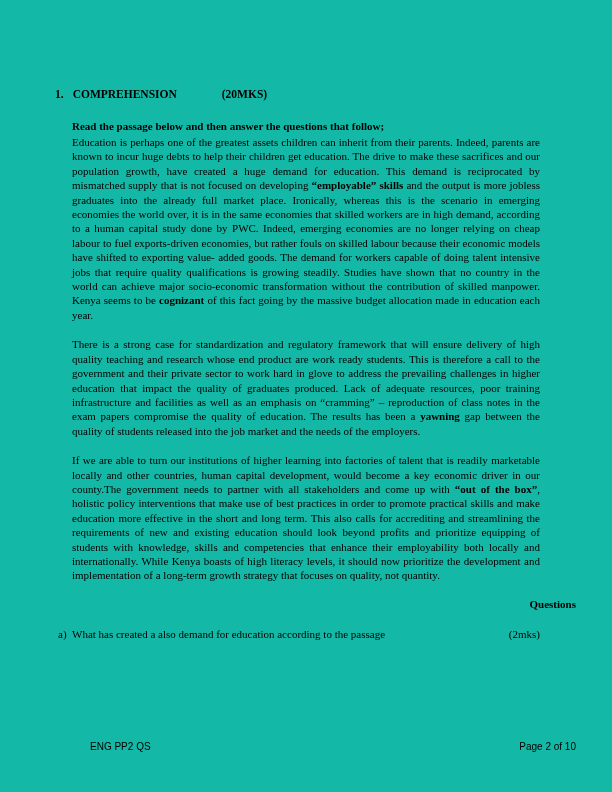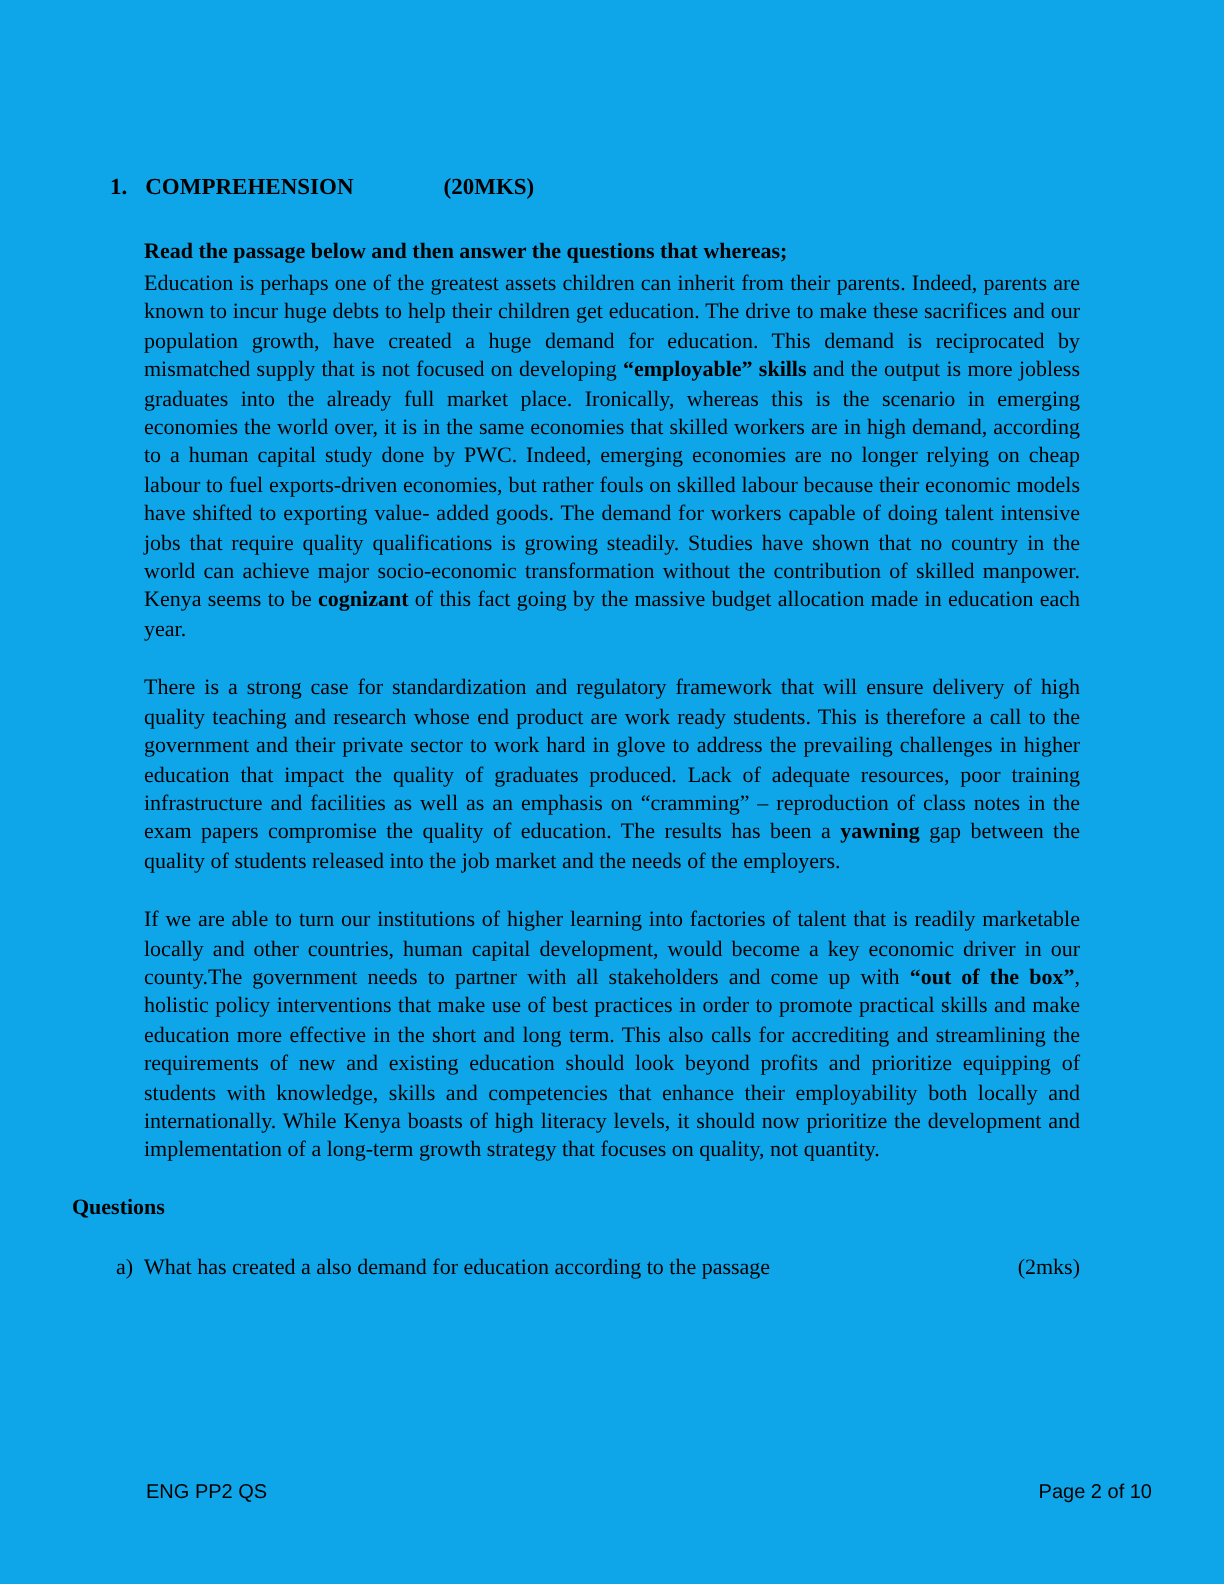--- a/index.html
+++ b/index.html
@@ -6,21 +6,21 @@
   html, body { margin: 0; padding: 0; }
   body {
     width: 612px;
     height: 792px;
     background: #e9e9e9;
   }
   .page {
     position: relative;
     width: 612px;
     height: 792px;
-    background: #0ea5e9;
+    background: #14b8a6;
     font-family: "Liberation Serif", serif;
     font-size: 11px;
     color: #000000;
     overflow: hidden;
   }
   .content {
     position: absolute;
     top: 88px;
     left: 36px;
     right: 36px;
@@ -41,52 +41,53 @@
     margin-top: 3px;
     padding-left: 36px;
     padding-right: 36px;
     text-align: justify;
     line-height: 14.4px;
   }
   .para { margin: 0 0 15px 0; }
   .q-heading {
     font-weight: bold;
     margin-top: 13px;
+    text-align: right;
   }
   .q-row {
     display: flex;
     margin-top: 18px;
     padding-left: 22px;
   }
   .q-label { width: 14px; flex: 0 0 14px; }
   .q-marks { margin-left: auto; margin-right: 36px; }
   .footer {
     position: absolute;
-    left: 36px;
+    left: 53px;
     right: 36px;
     top: 741px;
     display: flex;
     justify-content: space-between;
     font-family: "Liberation Sans", sans-serif;
     font-size: 10px;
     color: #000000;
     padding-left: 37px;
   }
 </style>
 </head>
 <body>
 
 <div class="page">
   <div class="content">
 
     <div class="heading-row">
       <span class="h-num">1.</span><span class="h-title">COMPREHENSION</span><span class="h-marks">(20MKS)</span>
     </div>
 
-    <div class="instruction">Read the passage below and then answer the questions that whereas;</div>
+    <div class="instruction">Read the passage below and then answer the questions that follow;</div>
 
     <div class="passage">
       <p class="para"><span>Education is perhaps one of the greatest assets children can inherit from their parents. Indeed, parents are known to incur huge debts to help their children get education. The drive to make these sacrifices and our population growth, have created a huge demand for education. This demand is reciprocated by mismatched supply that is not focused on developing </span><b>“employable” skills</b><span> and the output is more jobless graduates into the already full market place. Ironically, whereas this is the scenario in emerging economies the world over, it is in the same economies that skilled workers are in high demand, according to a human capital study done by PWC. Indeed, emerging economies are no longer relying on cheap labour to fuel exports-driven economies, but rather fouls on skilled labour because their economic models have shifted to exporting value- added goods. The demand for workers capable of doing talent intensive jobs that require quality qualifications is growing steadily. Studies have shown that no country in the world can achieve major socio-economic transformation without the contribution of skilled manpower. Kenya seems to be </span><b>cognizant</b><span> of this fact going by the massive budget allocation made in education each year.</span></p>
       <p class="para"><span>There is a strong case for standardization and regulatory framework that will ensure delivery of high quality teaching and research whose end product are work ready students. This is therefore a call to the government and their private sector to work hard in glove to address the prevailing challenges in higher education that impact the quality of graduates produced. Lack of adequate resources, poor training infrastructure and facilities as well as an emphasis on “cramming” – reproduction of class notes in the exam papers compromise the quality of education. The results has been a </span><b>yawning</b><span> gap between the quality of students released into the job market and the needs of the employers.</span></p>
       <p class="para"><span>If we are able to turn our institutions of higher learning into factories of talent that is readily marketable locally and other countries, human capital development, would become a key economic driver in our county.The government needs to partner with all stakeholders and come up with </span><b>“out of the box”</b><span>, holistic policy interventions that make use of best practices in order to promote practical skills and make education more effective in the short and long term. This also calls for accrediting and streamlining the requirements of new and existing education should look beyond profits and prioritize equipping of students with knowledge, skills and competencies that enhance their employability both locally and internationally. While Kenya boasts of high literacy levels, it should now prioritize the development and implementation of a long-term growth strategy that focuses on quality, not quantity.</span></p>
     </div>
 
     <div class="q-heading">Questions</div>
 
     <div class="q-row">

